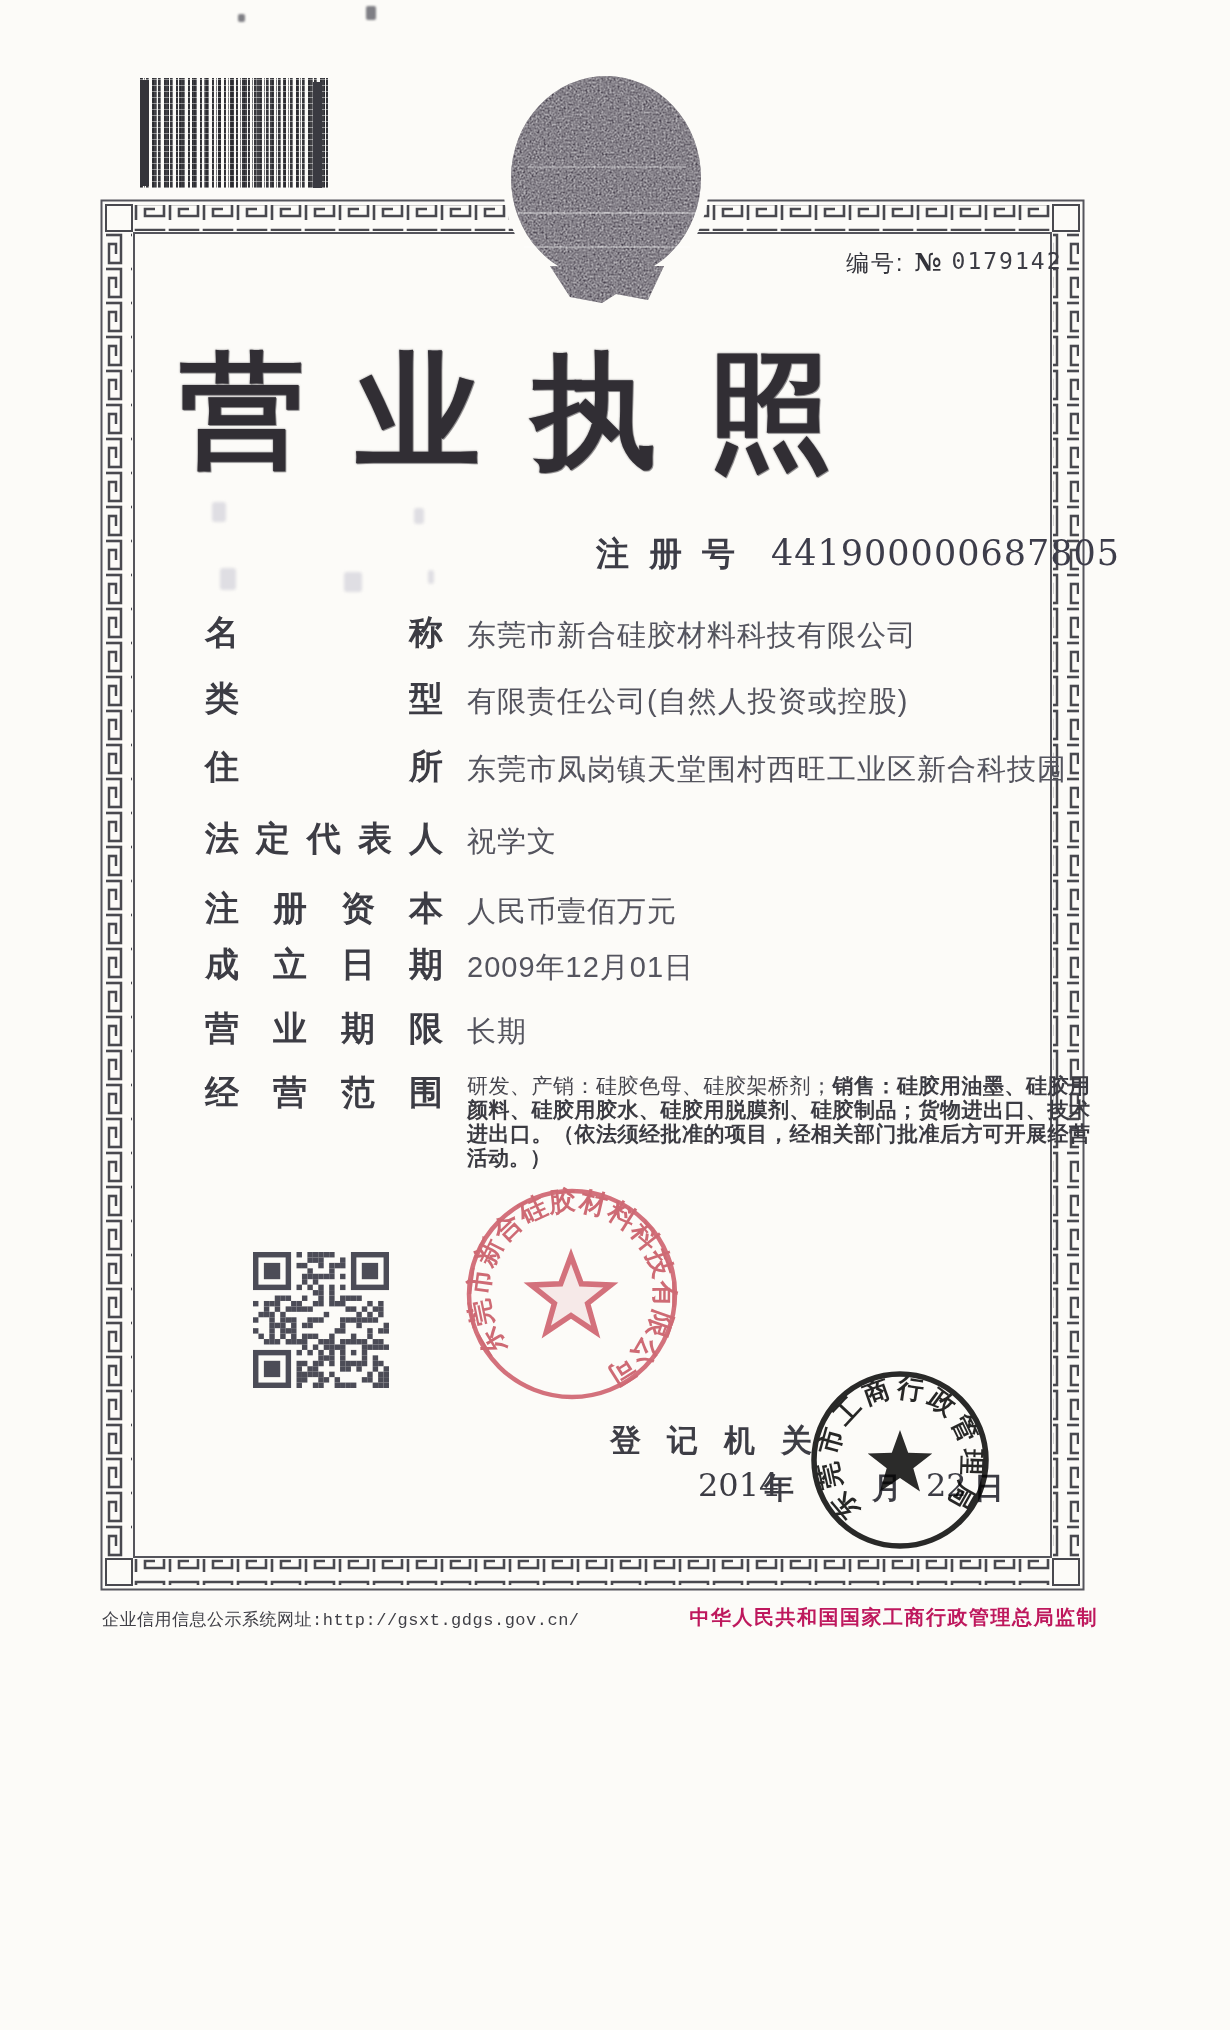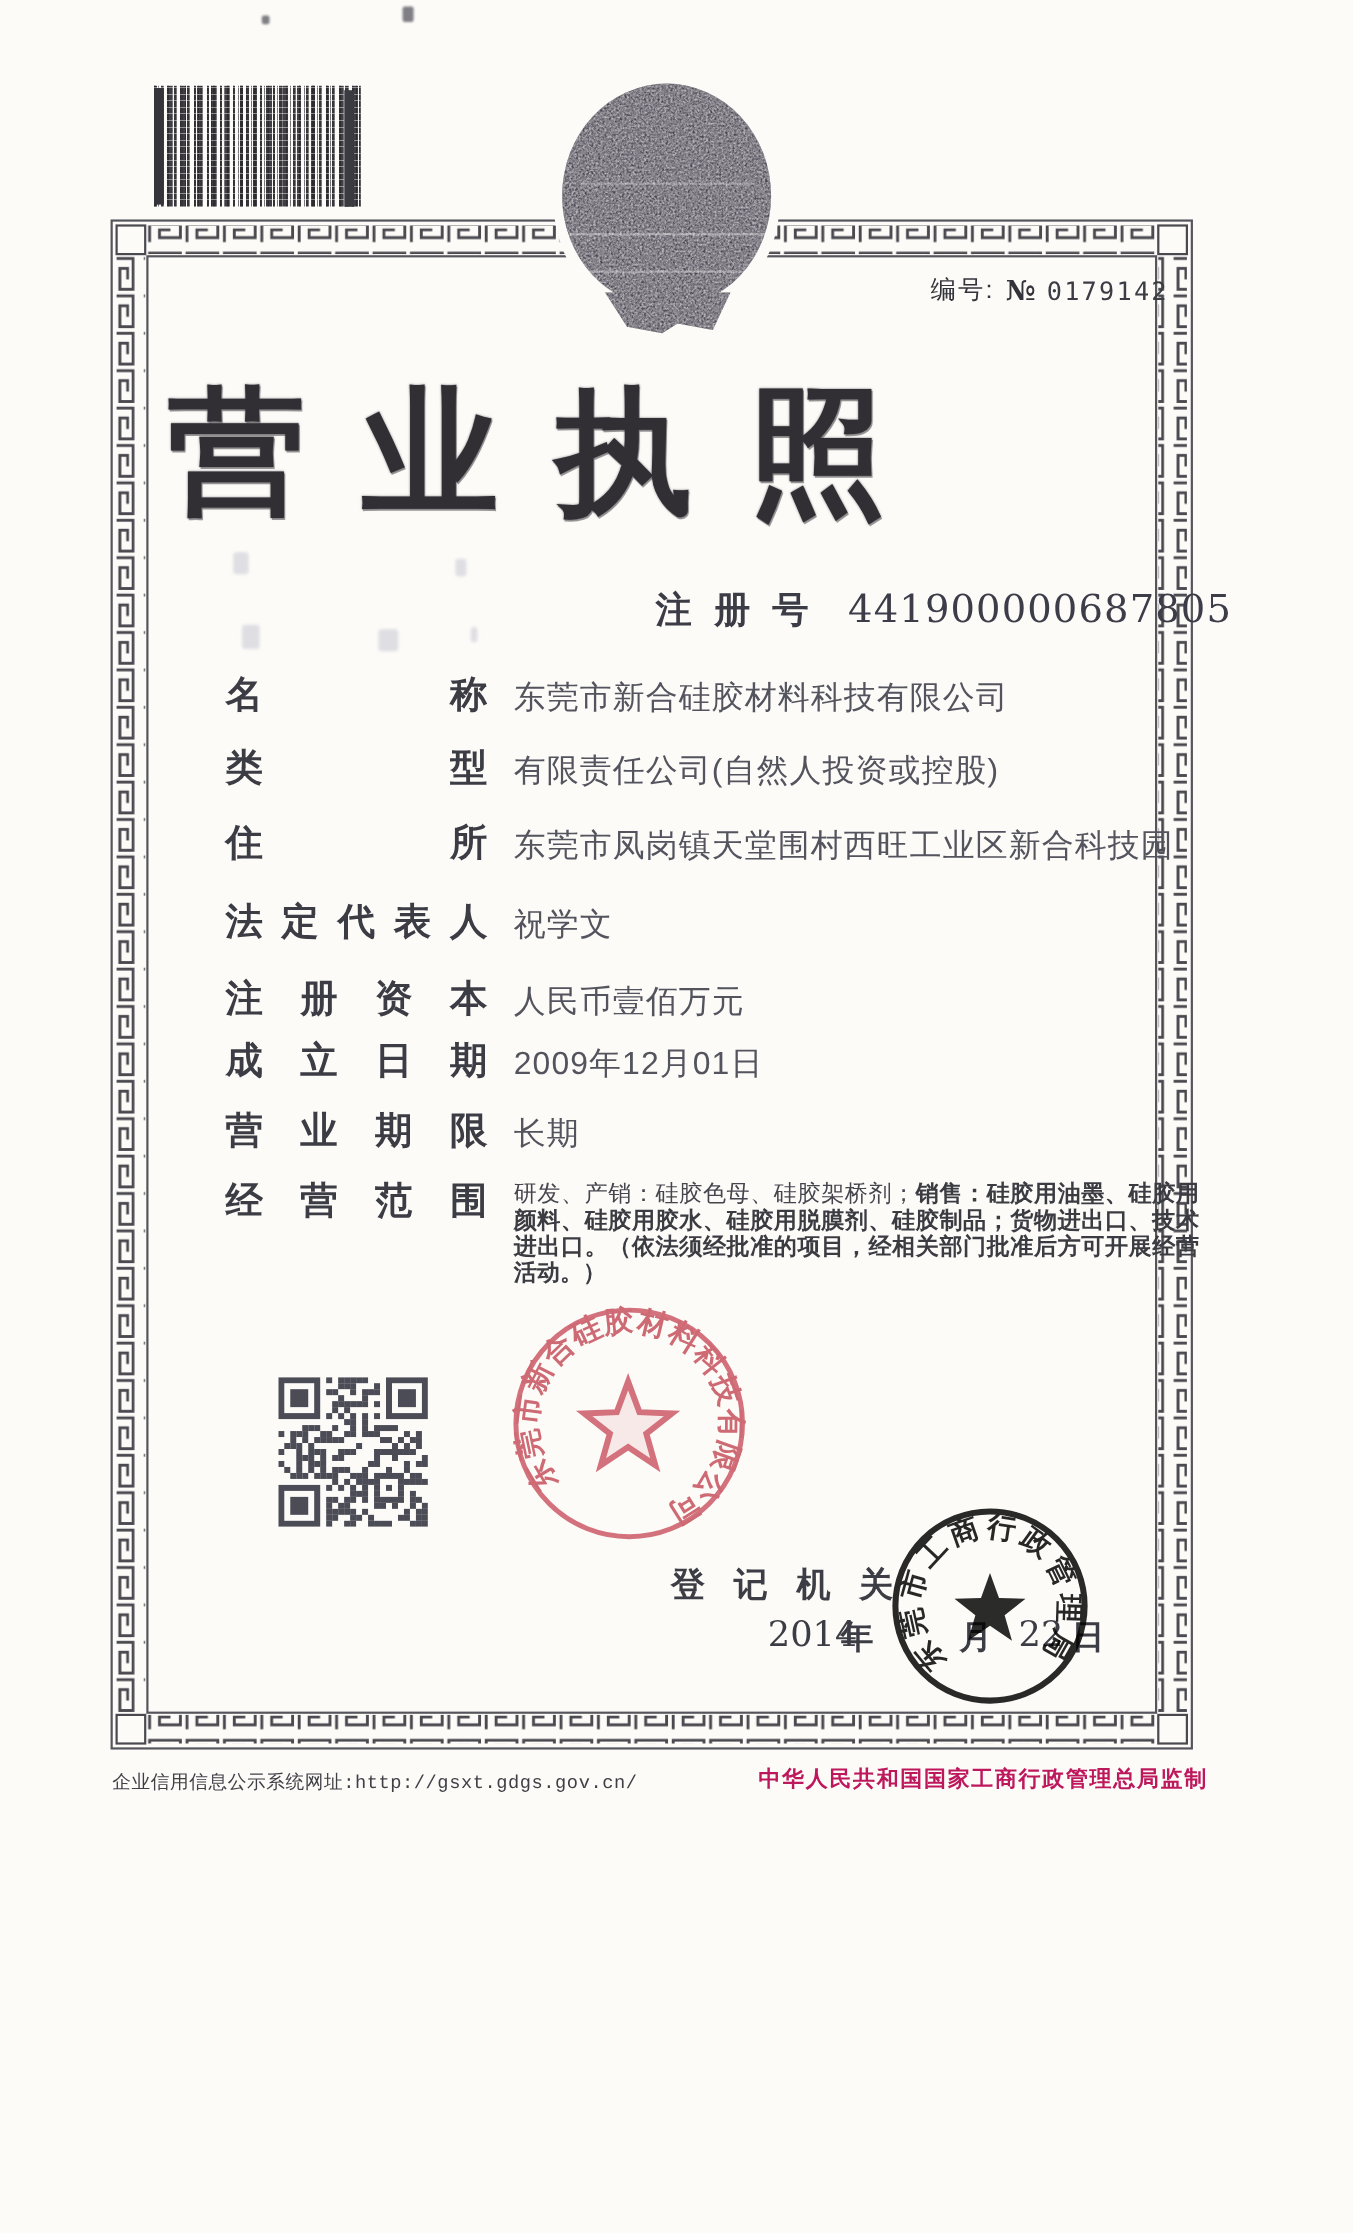--- a/index.html
+++ b/index.html
@@ -12,25 +12,25 @@
       repeating-linear-gradient(90deg, rgba(43,43,48,.95) 0 2px, rgba(255,255,255,0) 2px 6px),
       repeating-linear-gradient(90deg, rgba(30,30,36,.85) 0 3px, rgba(255,255,255,0) 3px 13px),
       repeating-linear-gradient(90deg, rgba(60,60,66,.7) 0 1px, rgba(255,255,255,0) 1px 4px);
     filter:blur(.3px);}
   .barcode .b1{position:absolute;left:0;top:2px;width:9px;height:106px;background:#34343a;}
   .barcode .b2{position:absolute;right:6px;top:4px;width:9px;height:106px;background:#3a3a41;}
   
   .emblem{position:absolute;left:498px;top:70px;}
   .frame{position:absolute;left:100px;top:199px;}
   
-  .serial{position:absolute;left:846px;top:248px;display:flex;align-items:flex-end;gap:10px;color:#33333a;}
+  .serial{position:absolute;left:846px;top:248px;display:flex;align-items:flex-start;gap:10px;color:#33333a;}
   .serial .lbl{font-size:23px;letter-spacing:2px;}
   .serial .no{font-family:"DejaVu Serif",serif;font-weight:bold;font-size:25px;}
   .serial .num{font-family:"DejaVu Sans Mono",monospace;font-size:23px;letter-spacing:2px;color:#3c3c44;}
-  .title{position:absolute;left:100px;top:330px;width:784px;text-align:center;
+  .title{position:absolute;left:100px;top:330px;width:784px;text-align:right;
     font-size:124px;font-weight:900;letter-spacing:52px;padding-left:26px;box-sizing:border-box;
     color:#312e34;text-shadow:0 0 2px rgba(49,46,52,.75),1px 1px 0 rgba(49,46,52,.45);}
   
   .regline{position:absolute;left:596px;top:532px;display:flex;align-items:baseline;gap:16px;}
   .regline .regl{font-size:33px;font-weight:600;letter-spacing:20px;color:#3c3c46;}
   .regline .regv{font-family:"DejaVu Serif",serif;font-size:35px;color:#3d3d4a;letter-spacing:1px;}
   
   .row{position:absolute;left:205px;width:885px;display:flex;align-items:flex-start;}
   .flabel{width:238px;flex:0 0 238px;font-size:34px;font-weight:600;color:#3c3c44;
     text-align:justify;text-align-last:justify;line-height:1.2;}

